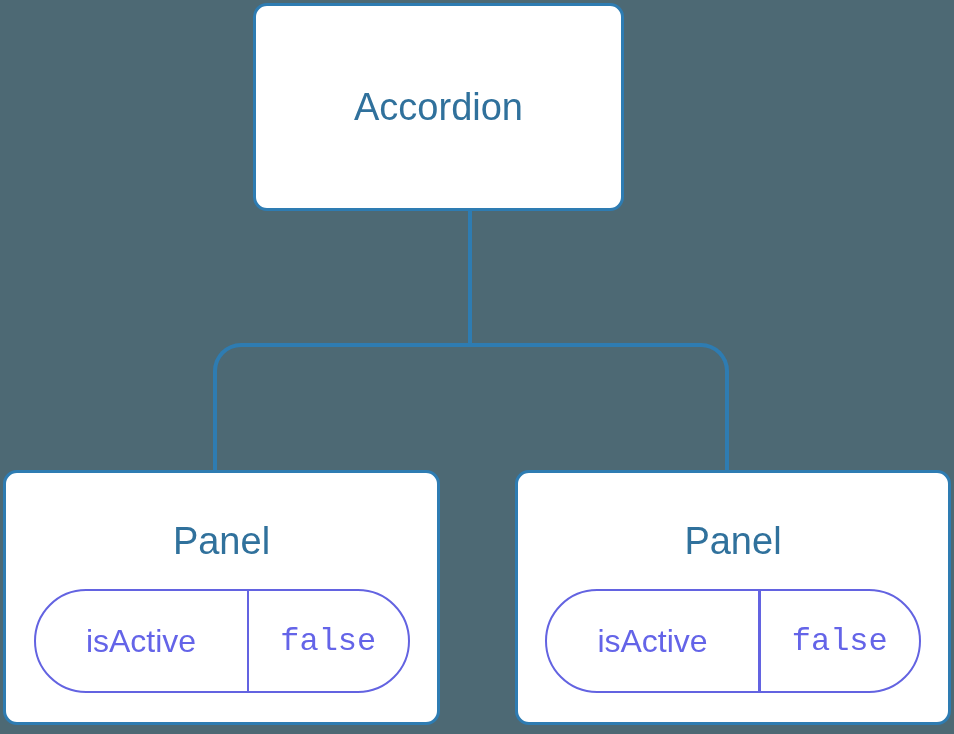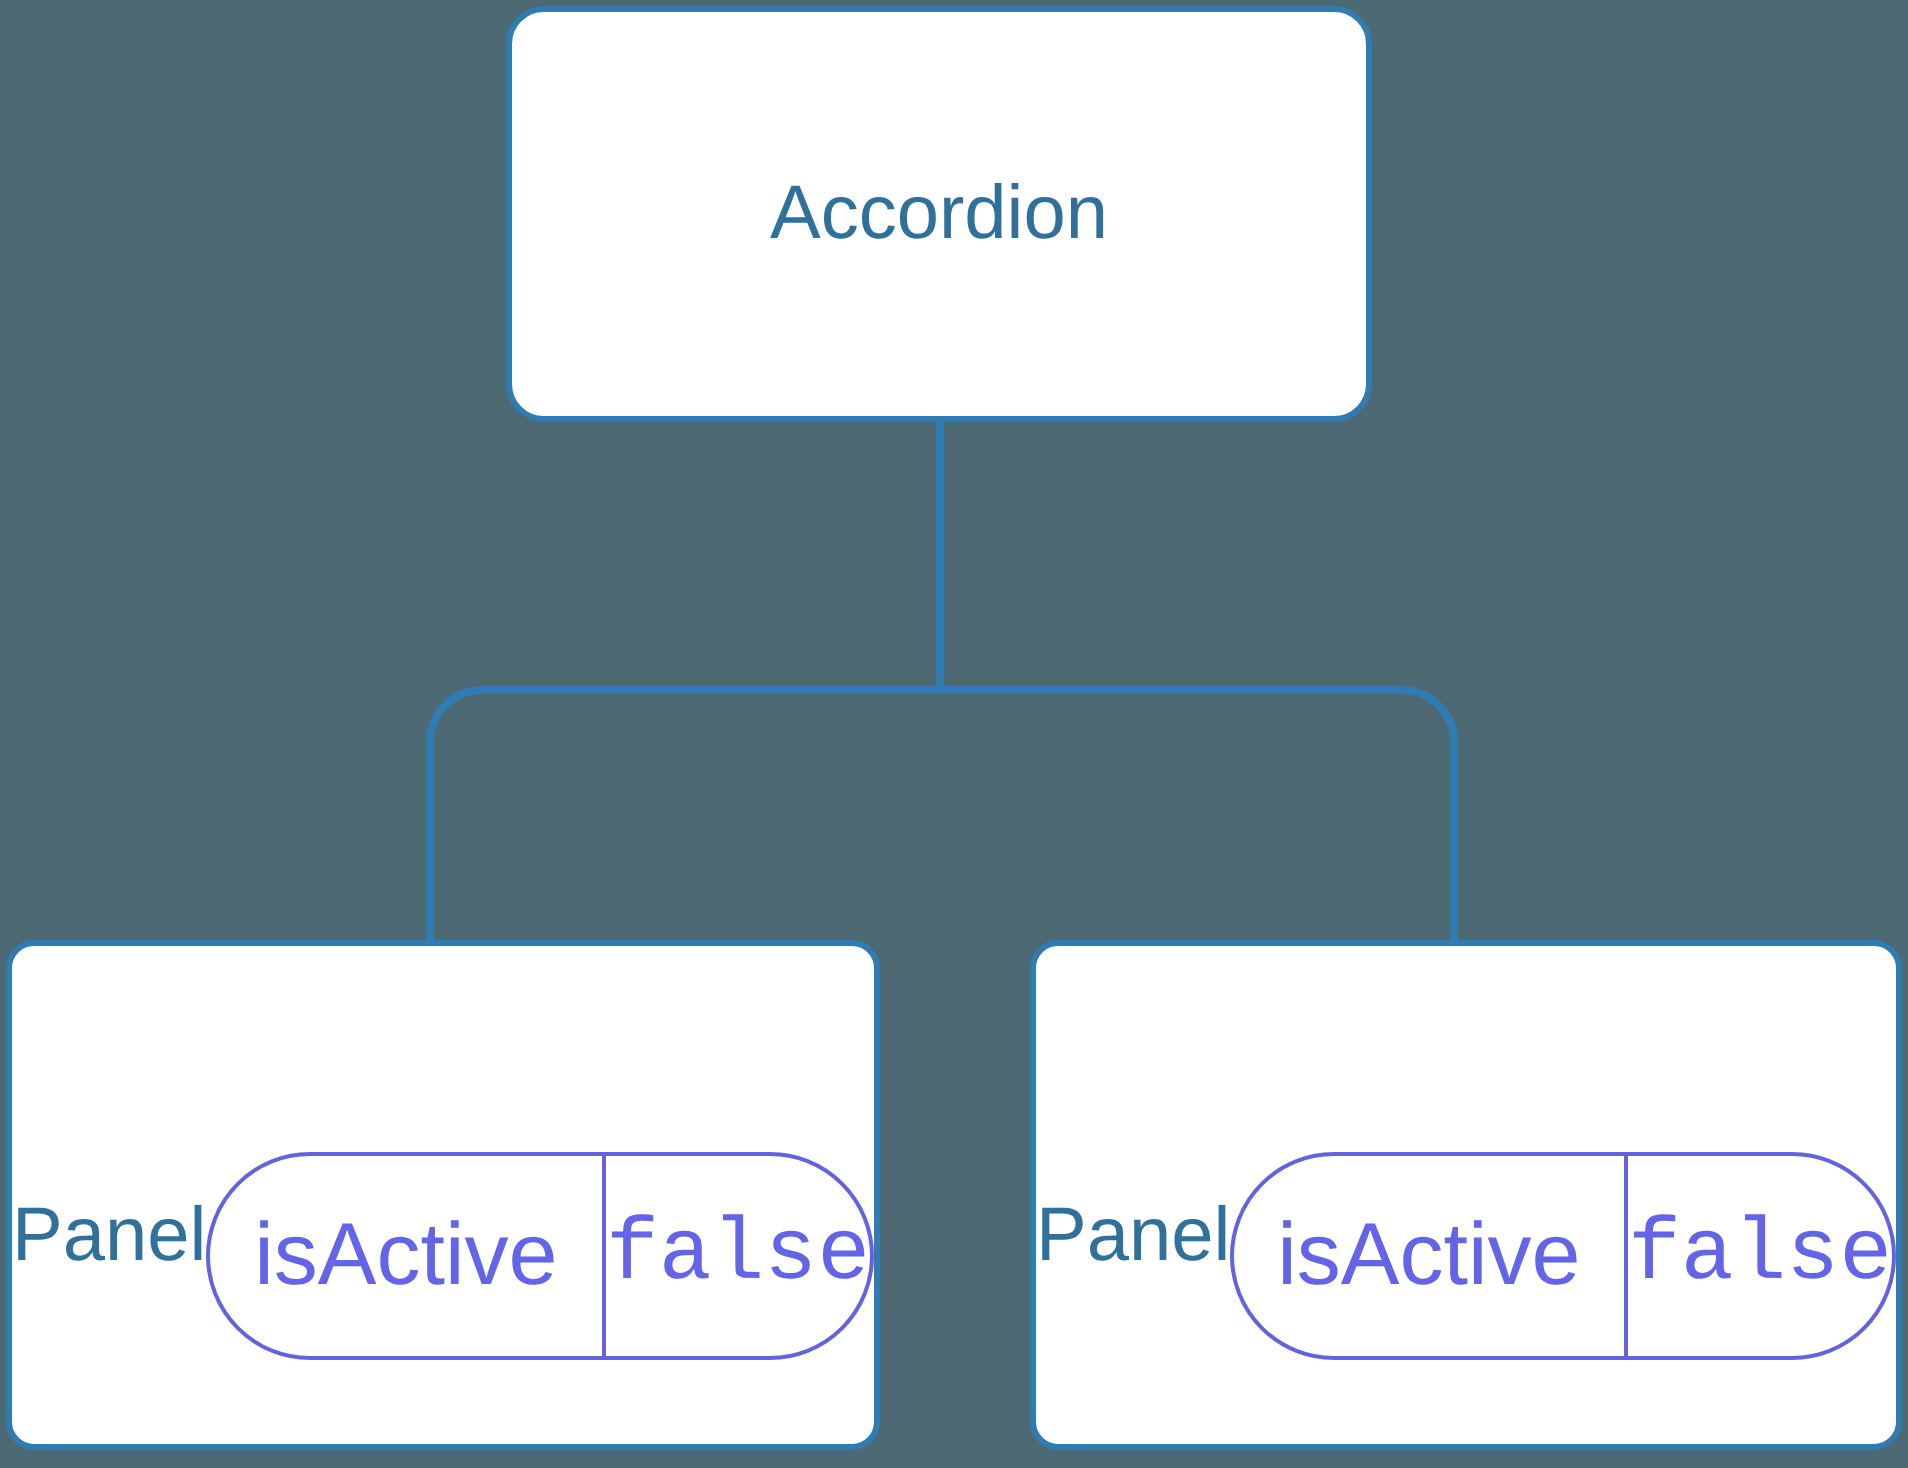--- a/index.html
+++ b/index.html
@@ -21,25 +21,24 @@
   }
   .node {
     position: absolute;
     box-sizing: border-box;
     background: #FFFFFF;
     border: 3px solid #2E7CB2;
     border-radius: 14px;
   }
   .node-root {
     left: 253px; top: 3px;
-    width: 433px; height: 208px;
+    width: 371px; height: 208px;
     display: flex;
     align-items: center;
     justify-content: center;
-    border-radius: 19px;
   }
   .node-title {
     color: #30719C;
     font-size: 38px;
     font-weight: 500;
     line-height: 56px;
     text-align: center;
   }
   
   .connector-stem {
@@ -55,20 +54,21 @@
     width: 516px; height: 129px;
     border-top: 4px solid #2E7CB2;
     border-left: 4px solid #2E7CB2;
     border-right: 4px solid #2E7CB2;
     border-bottom: none;
     border-radius: 28px 28px 0 0;
   }
   
   .node-panel {
     display: flex;
+    flex-direction: column;
     align-items: center;
     padding-top: 40px;
   }
   .node-panel-left {
     left: 3px; top: 470px;
     width: 437px; height: 255px;
   }
   .node-panel-right {
     left: 515px; top: 470px;
     width: 436px; height: 255px;
@@ -82,21 +82,21 @@
     border-radius: 52px;
     display: flex;
     align-items: stretch;
     overflow: hidden;
   }
   .prop-cell {
     display: flex;
     align-items: center;
     justify-content: center;
     color: #6464E8;
-    font-size: 44px;
+    font-size: 32px;
     font-weight: 500;
   }
   .prop-key { width: 211px; }
   .prop-value { flex: 1; font-family: Liberation Mono, monospace; }
   .prop-divider {
     width: 2.5px;
     background: #6363E1;
   }
 </style>
 </head>

